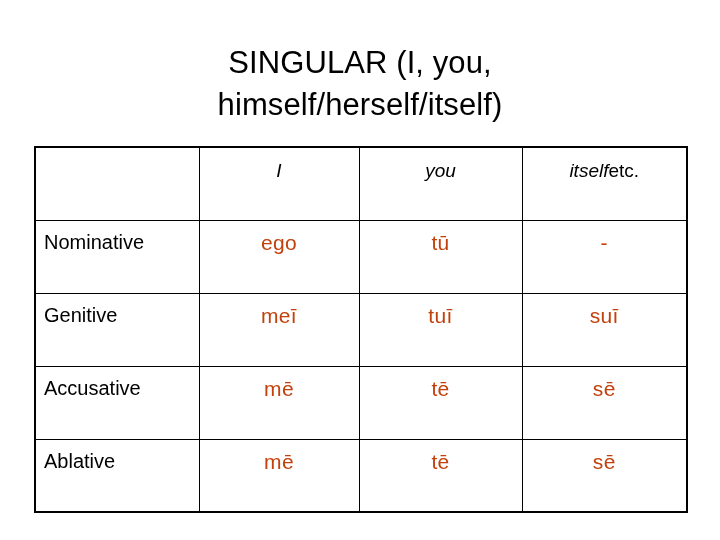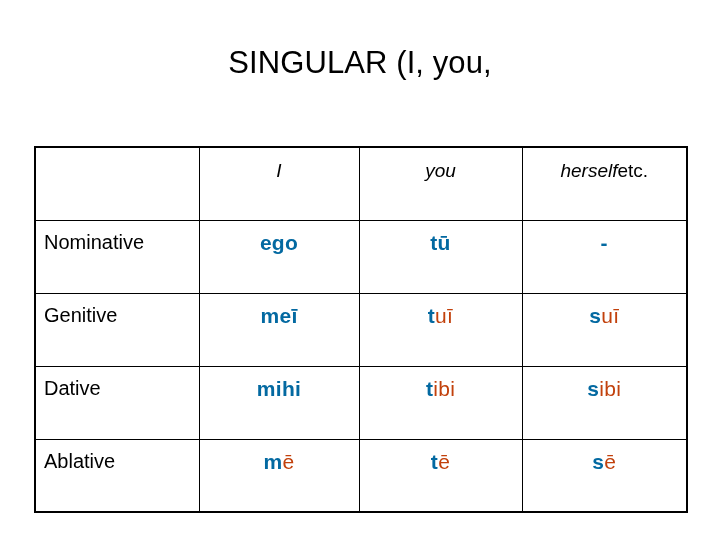--- a/index.html
+++ b/index.html
@@ -99,77 +99,78 @@
     color: #000000;
     font-size: 20px;
     padding-left: 8px;
   }
   table.decl td.form {
     text-align: center;
     font-size: 21px;
     letter-spacing: 0.3px;
   }
 
-  .seg-navy { color: #0369a1; font-weight: bold; }
+  .seg-navy { color: #c2410c; }
   .seg-red  { color: #c2410c; }
 </style>
 </head>
 <body>
 
 <div class="slide">
 
   <div class="slide-title">
     <span>SINGULAR (I, you,</span><br>
+    <span>himself/herself/itself)</span>
   </div>
 
   <div class="table-wrap">
     <table class="decl">
       <colgroup>
         <col class="c-case">
         <col class="c-first">
         <col class="c-second">
         <col class="c-third">
       </colgroup>
       <thead>
         <tr>
           <th class="blank"></th>
           <th>
             <span class="hdr-it">I</span>
           </th>
           <th>
             <span class="hdr-it">you</span>
           </th>
           <th>
-            <span class="hdr-it">herself</span><span class="hdr-plain">etc.</span>
+            <span class="hdr-it">itself</span><span class="hdr-plain">etc.</span>
           </th>
         </tr>
       </thead>
       <tbody>
 
         <tr>
           <td class="case-label">Nominative</td>
           <td class="form"><span class="seg-navy">ego</span><span class="seg-red"></span></td>
           <td class="form"><span class="seg-navy">tū</span><span class="seg-red"></span></td>
           <td class="form"><span class="seg-navy">-</span><span class="seg-red"></span></td>
         </tr>
 
         <tr>
           <td class="case-label">Genitive</td>
           <td class="form"><span class="seg-navy">meī</span><span class="seg-red"></span></td>
           <td class="form"><span class="seg-navy">t</span><span class="seg-red">uī</span></td>
           <td class="form"><span class="seg-navy">s</span><span class="seg-red">uī</span></td>
         </tr>
 
+
         <tr>
-          <td class="case-label">Dative</td>
-          <td class="form"><span class="seg-navy">mihi</span><span class="seg-red"></span></td>
-          <td class="form"><span class="seg-navy">t</span><span class="seg-red">ibi</span></td>
-          <td class="form"><span class="seg-navy">s</span><span class="seg-red">ibi</span></td>
+          <td class="case-label">Accusative</td>
+          <td class="form"><span class="seg-navy">m</span><span class="seg-red">ē</span></td>
+          <td class="form"><span class="seg-navy">t</span><span class="seg-red">ē</span></td>
+          <td class="form"><span class="seg-navy">s</span><span class="seg-red">ē</span></td>
         </tr>
-
 
         <tr>
           <td class="case-label">Ablative</td>
           <td class="form"><span class="seg-navy">m</span><span class="seg-red">ē</span></td>
           <td class="form"><span class="seg-navy">t</span><span class="seg-red">ē</span></td>
           <td class="form"><span class="seg-navy">s</span><span class="seg-red">ē</span></td>
         </tr>
 
       </tbody>
     </table>

